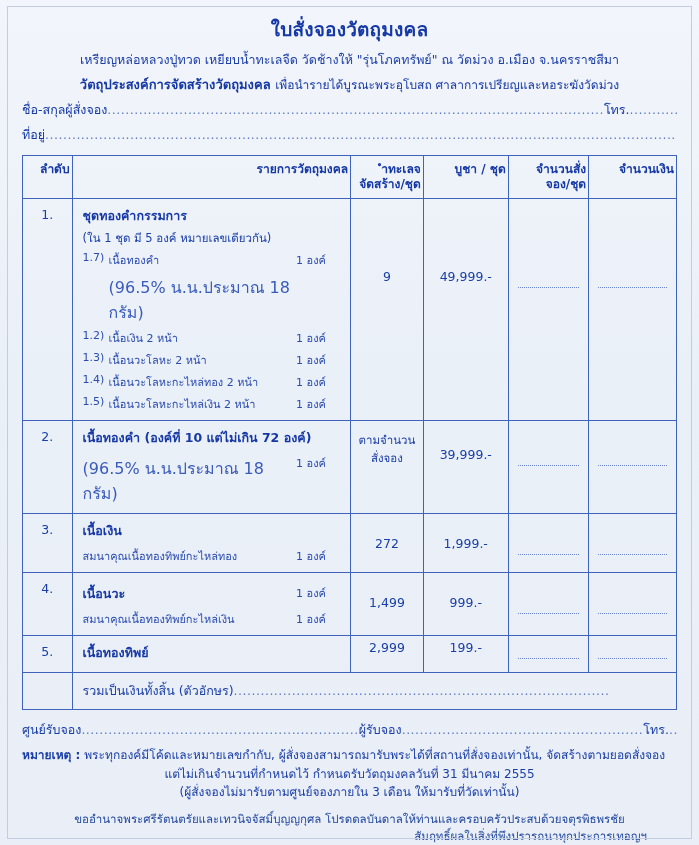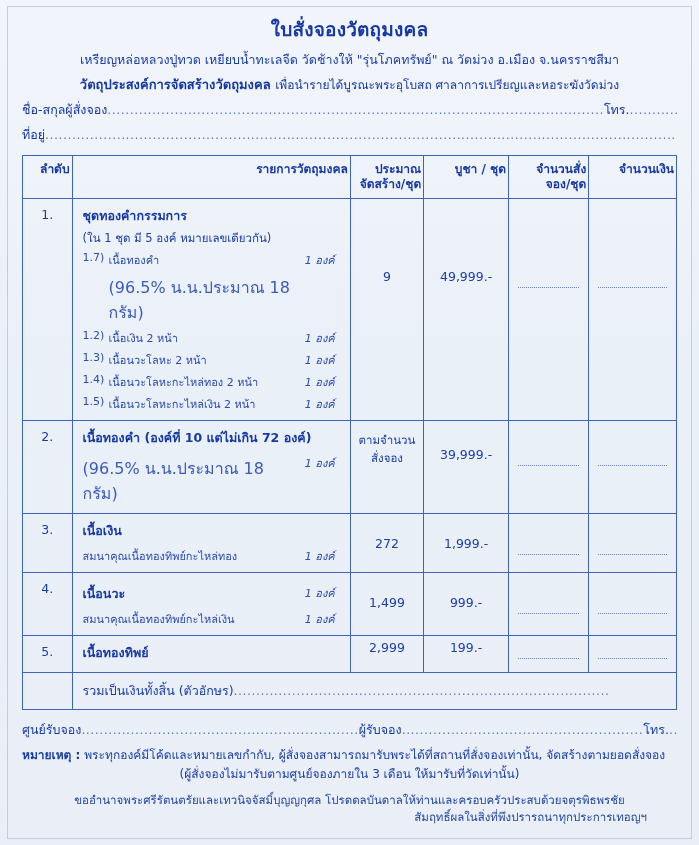--- a/index.html
+++ b/index.html
@@ -90,21 +90,21 @@
   .it-title{font-weight:bold;font-size:12.5px;color:#1538a6;}
   .it-sub{font-size:11.5px;margin-top:3px;}
   .sub-line{
     display:flex;
     font-size:11px;
     margin-top:4px;
     color:#2b4cb0;
   }
   .sub-line .k{width:26px;flex:none;}
   .sub-line .t{flex:1;}
-  .sub-line .u{width:48px;text-align:center;flex:none;font-style:italic;}
+  .sub-line .u{width:48px;text-align:left;flex:none;}
   .note-small{font-size:16px;color:#3a5bbb;margin-top:2px;}
   .mid-val{font-size:12.5px;padding-top:0;}
   .dotcell{padding:6px;}
   .dotline{border-bottom:1px dotted #6a84c9;height:13px;margin:7px 3px;}
   .total-row td{padding:8px 10px;font-size:12.5px;}
   .footer-line{
     font-size:12.5px;
     margin-top:10px;
     white-space:nowrap;
     overflow:hidden;
@@ -147,21 +147,21 @@
   <div class="field-row">
     <span class="lbl">ที่อยู่</span><span class="dots">................................................................................................................................................................................</span>
   </div>
 
   <table class="order">
     <thead>
       <tr>
         <th class="c-no">ลำดับ</th>
         <th class="c-desc">รายการวัตถุมงคล</th>
         <th class="c-made">
-          <div>ประมาณ</div>
+          <div>ำทะเลจ</div>
           <div>จัดสร้าง/ชุด</div>
         </th>
         <th class="c-price">บูชา / ชุด</th>
         <th class="c-qty">
           <div>จำนวนสั่ง</div>
           <div>จอง/ชุด</div>
         </th>
         <th class="c-amt">จำนวนเงิน</th>
       </tr>
     </thead>
@@ -328,20 +328,21 @@
 
   <div class="footer-line">
     <span>ศูนย์รับจอง</span><span class="dots">..............................................................</span><span>ผู้รับจอง</span><span class="dots">......................................................</span><span>โทร.</span><span class="dots">.............................................</span>
   </div>
 
   <div class="remark">
     <div>
       <span class="head">หมายเหตุ :</span>
       <span>พระทุกองค์มีโค้ดและหมายเลขกำกับ, ผู้สั่งจองสามารถมารับพระได้ที่สถานที่สั่งจองเท่านั้น, จัดสร้างตามยอดสั่งจอง</span>
     </div>
+    <div class="remark-c">แต่ไม่เกินจำนวนที่กำหนดไว้  กำหนดรับวัตถุมงคลวันที่ 31 มีนาคม 2555</div>
     <div class="remark-i">(ผู้สั่งจองไม่มารับตามศูนย์จองภายใน 3 เดือน ให้มารับที่วัดเท่านั้น)</div>
   </div>
 
   <div class="bless">
     <span>ขออำนาจพระศรีรัตนตรัยและเทวนิจจัสมิ์บุญญกุศล โปรดดลบันดาลให้ท่านและครอบครัวประสบด้วยจตุรพิธพรชัย</span>
     <span class="l2">สัมฤทธิ์ผลในสิ่งที่พึงปรารถนาทุกประการเทอญฯ</span>
   </div>
 </div>
 
 </body></html>

